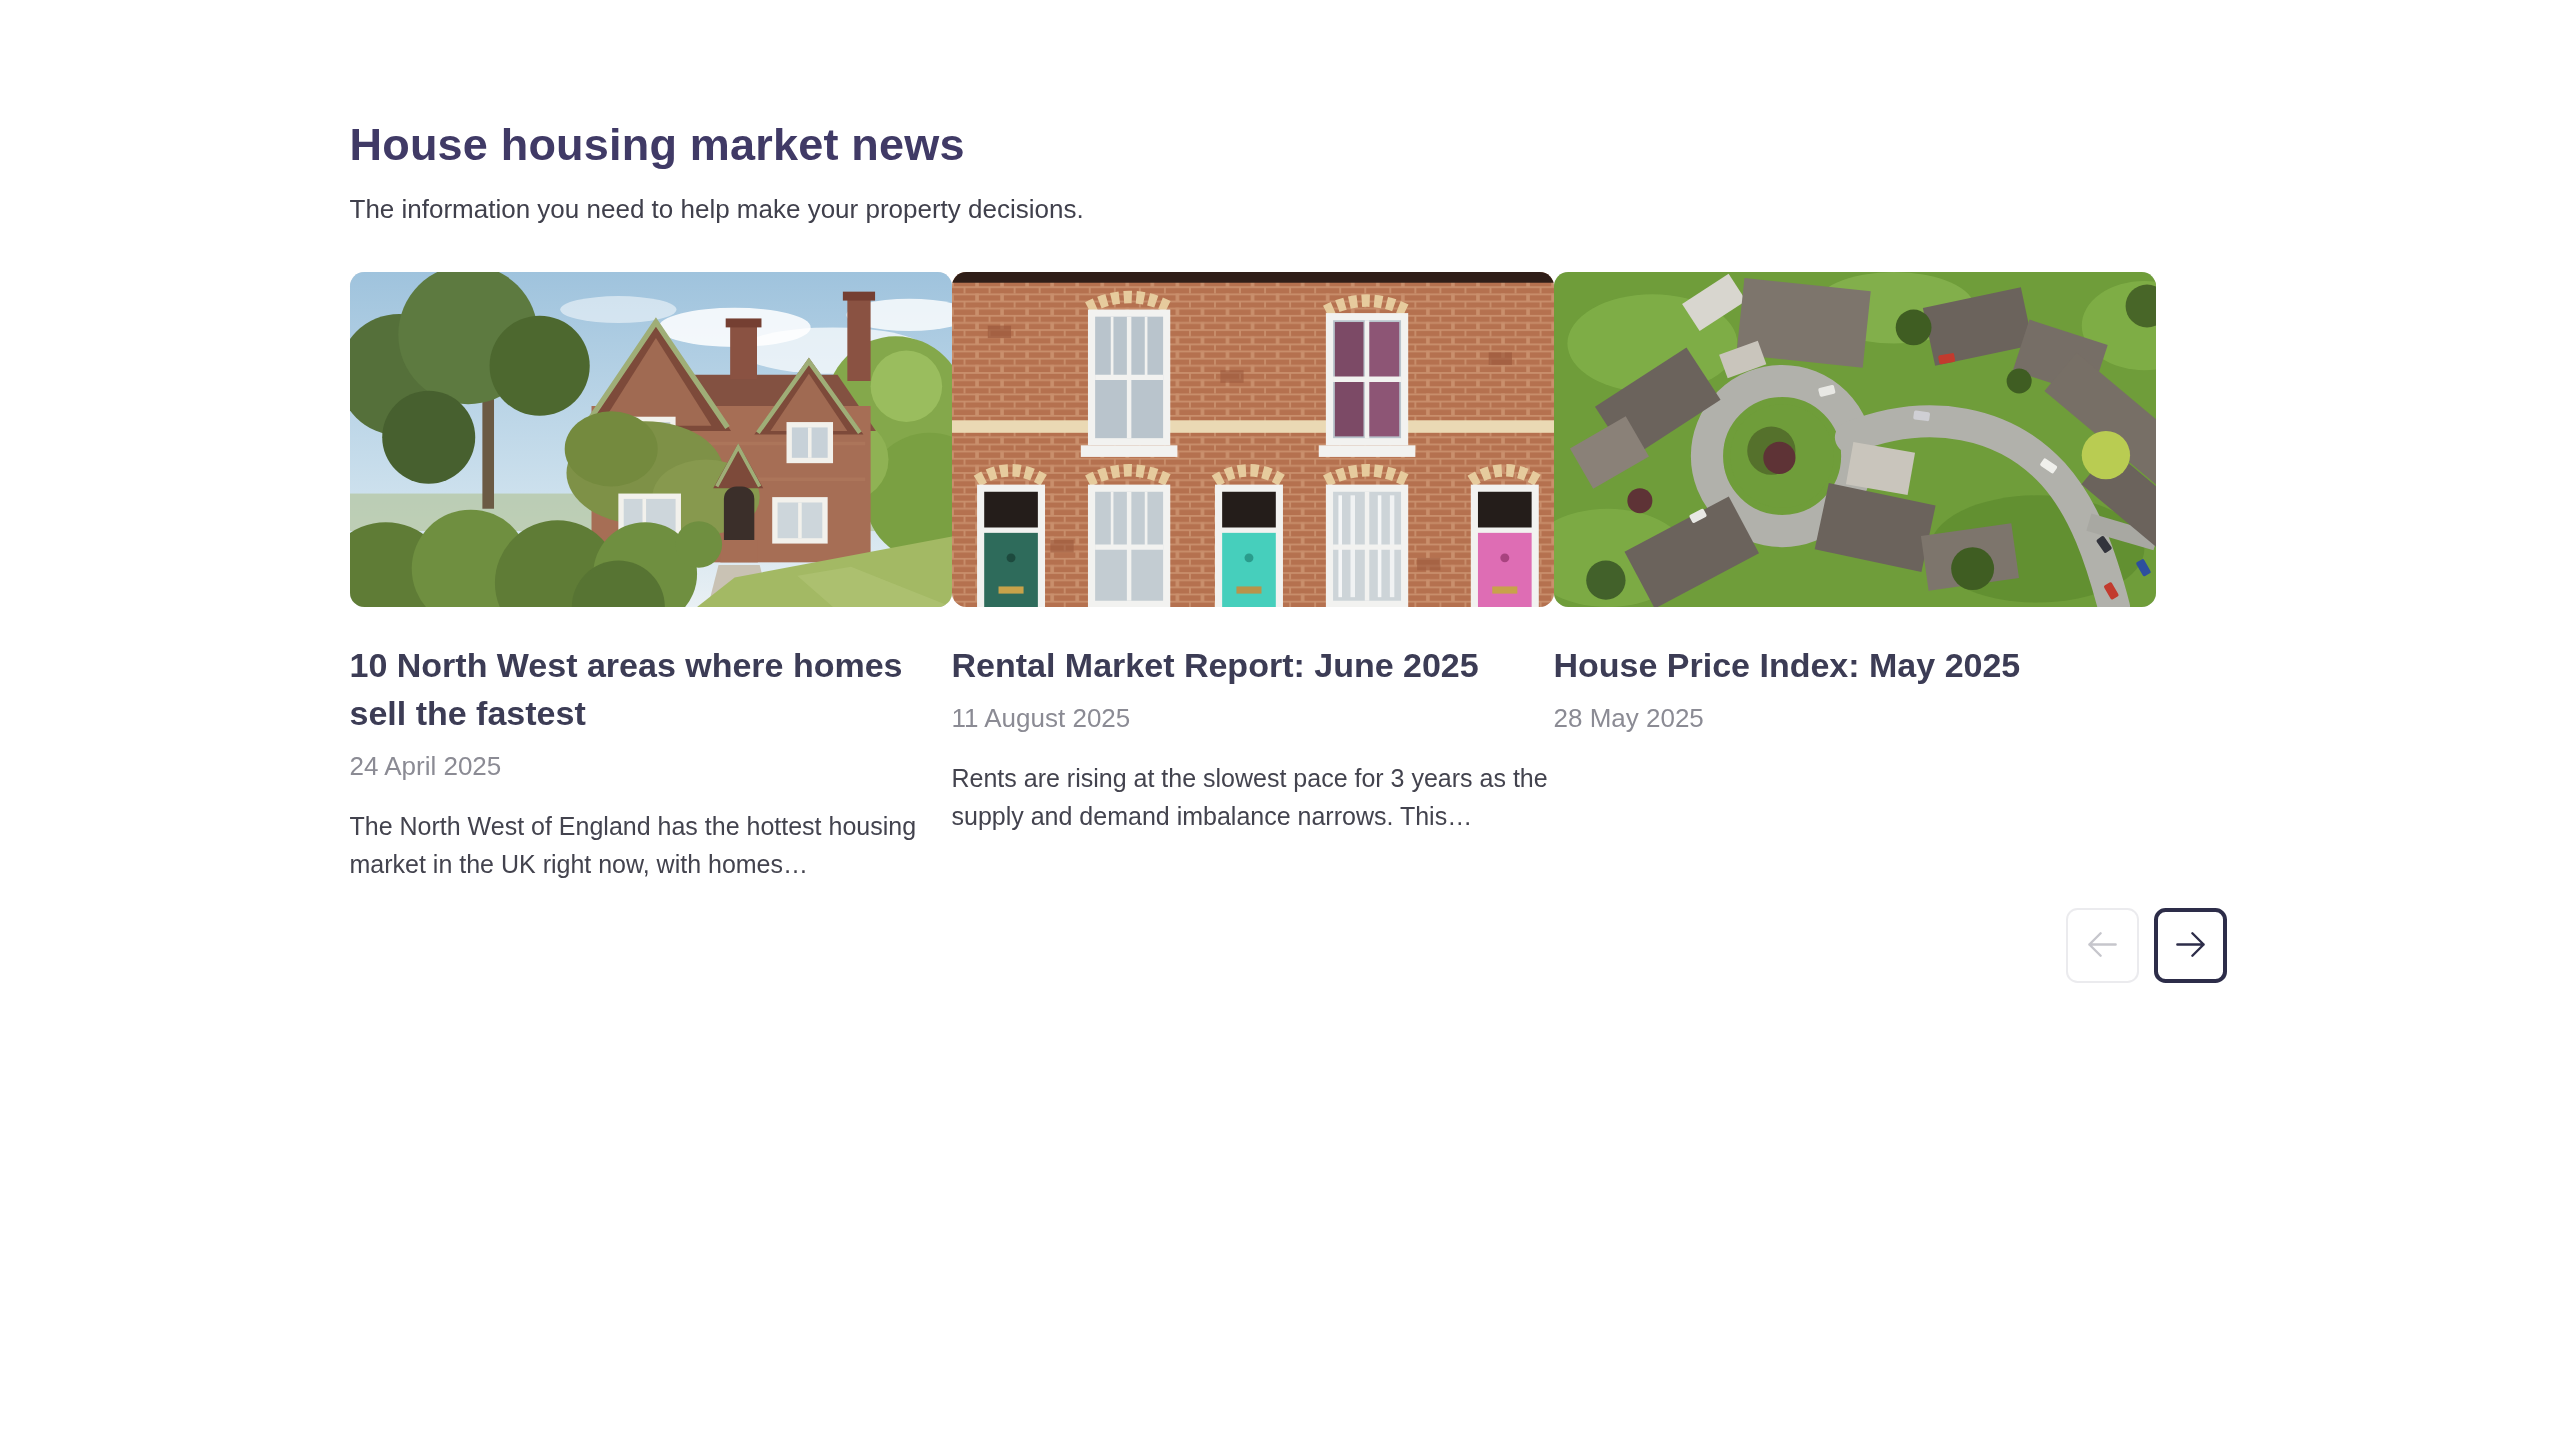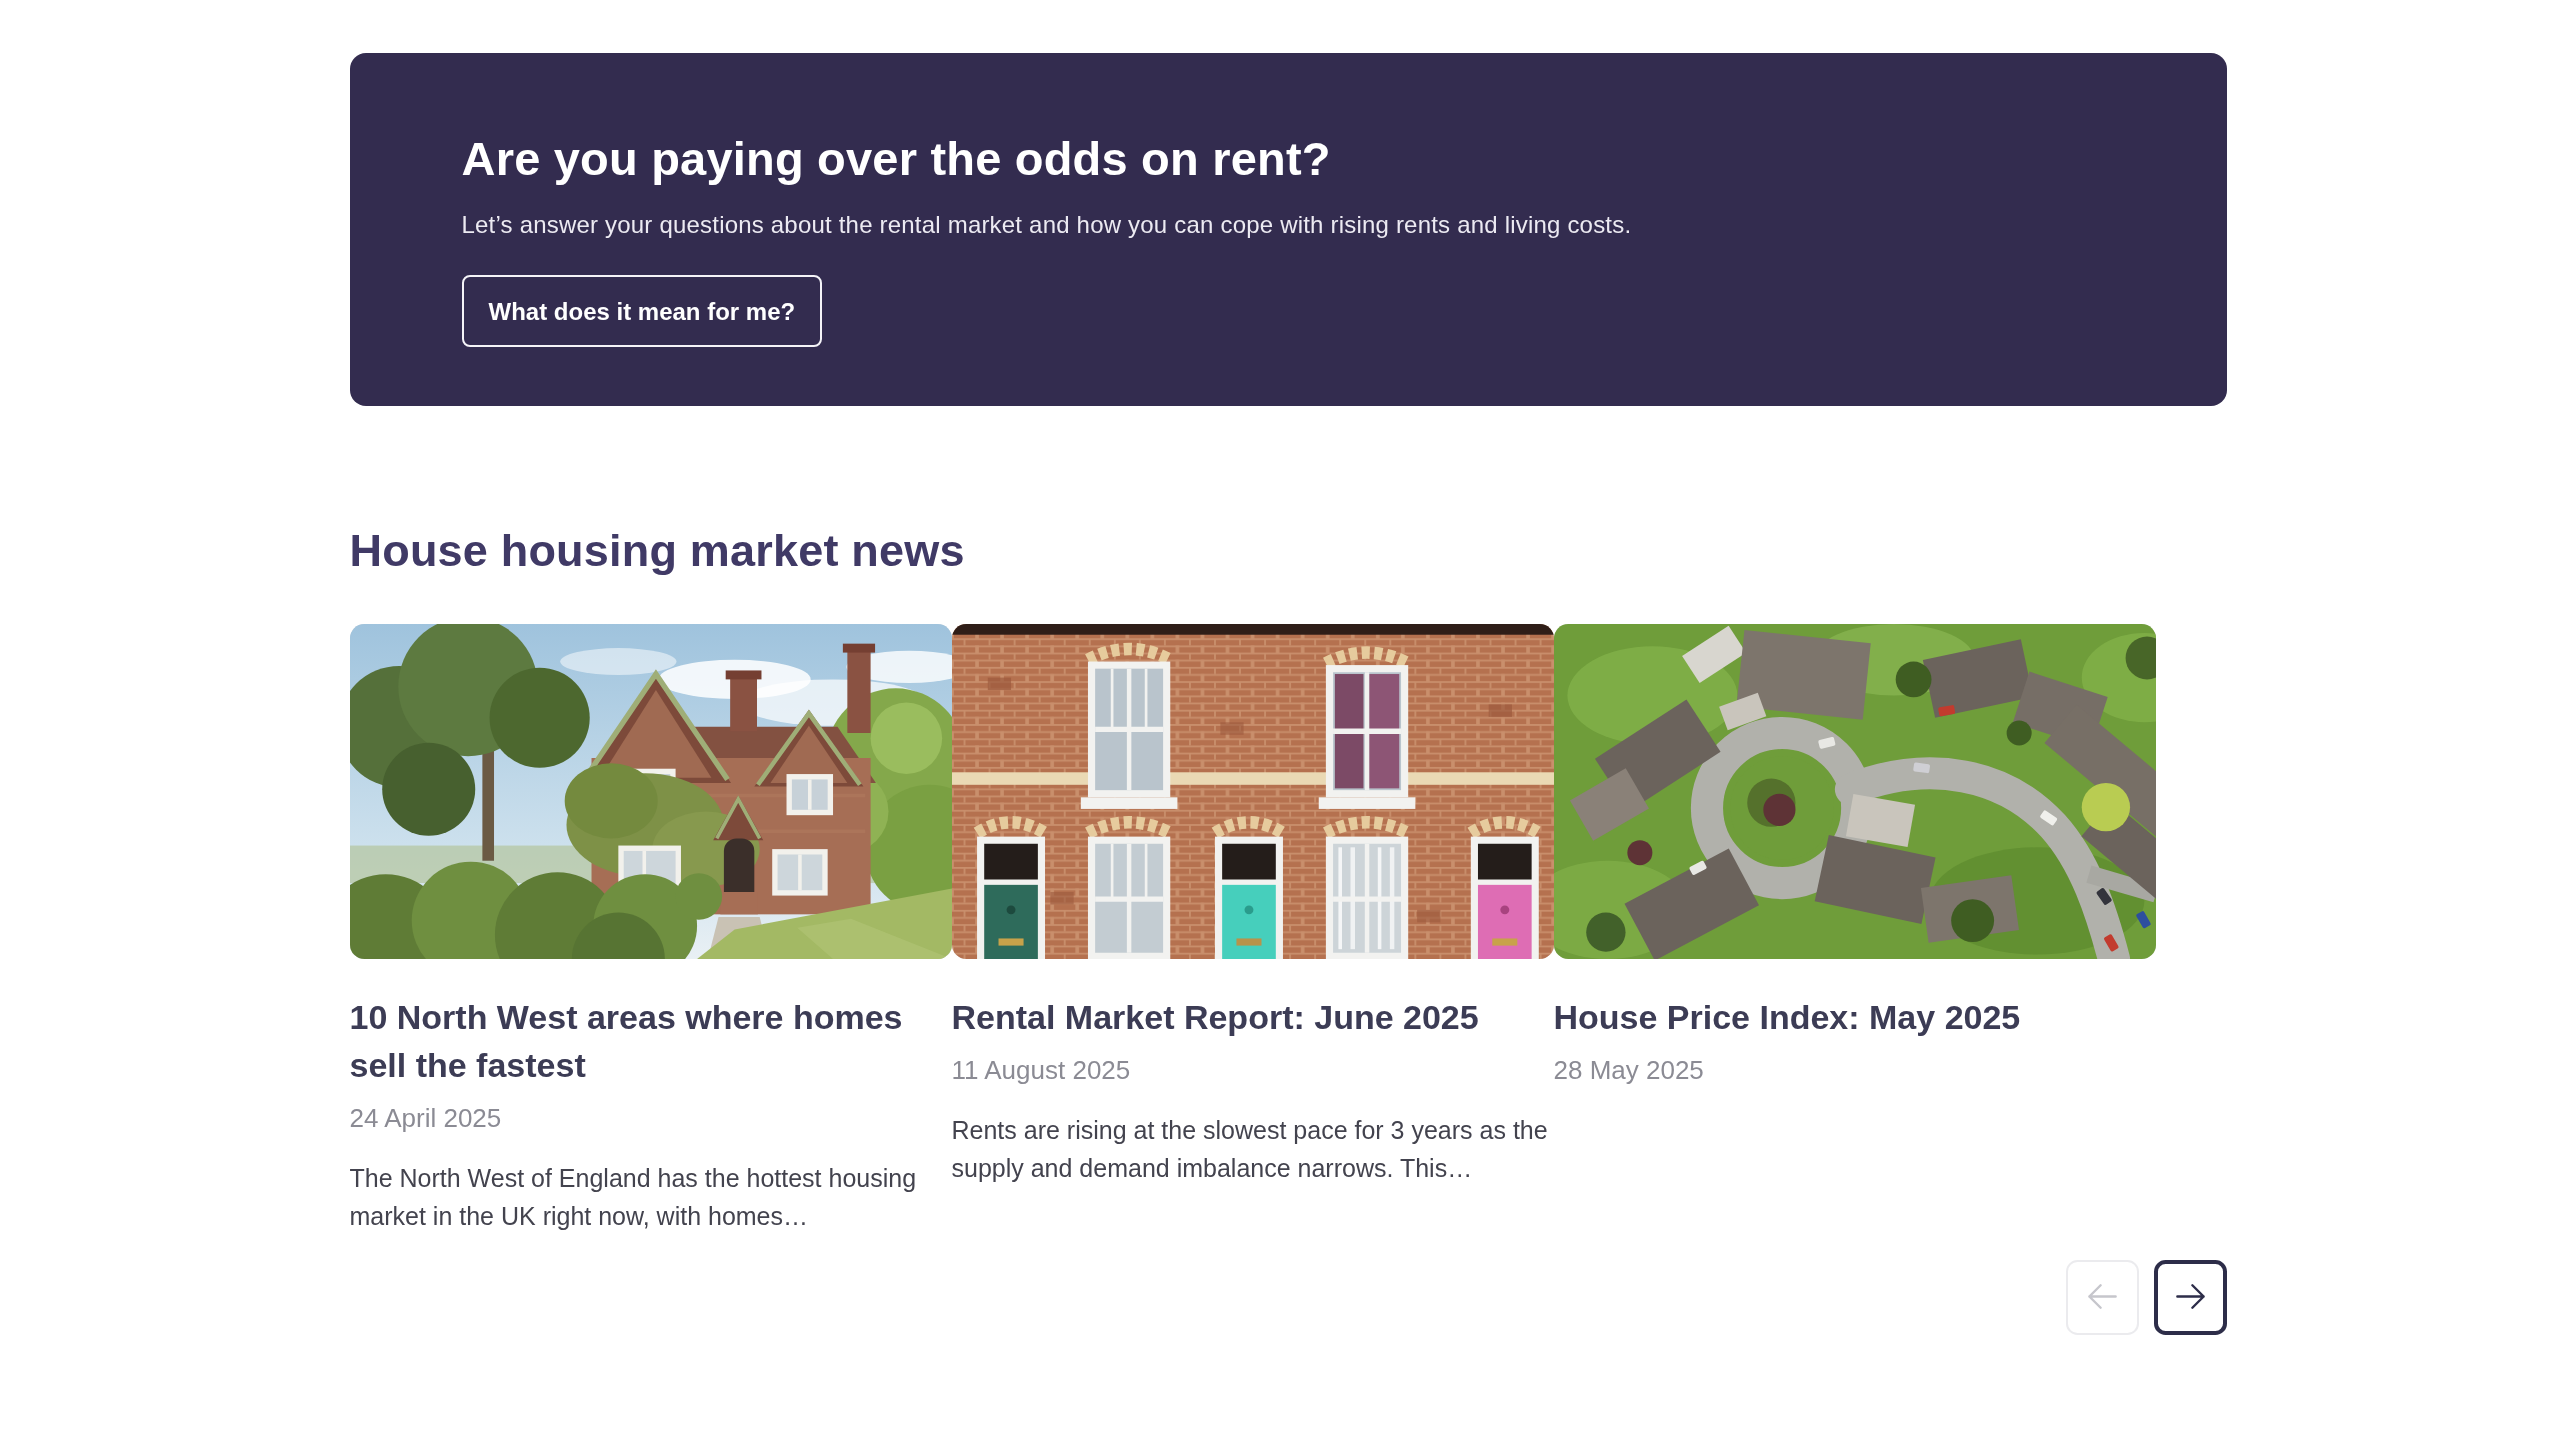--- a/index.html
+++ b/index.html
@@ -119,29 +119,25 @@
     border: 4.5px solid #2d2d49;
     color: #2d2d49;
     cursor: pointer;
   }
   .pager svg { width: 45px; height: 45px; }
 </style>
 </head>
 <body>
 
 <div class="content">
-  <section class="hero">
-    <h1>Are you paying over the odds on rent?</h1>
-    <p class="hero-sub">Let’s answer your questions about the rental market and how you can cope with rising rents and living costs.</p>
-    <button class="hero-cta">What does it mean for me?</button>
-  </section>
 
   <section>
     <div class="news-head">
       <h2>House housing market news</h2>
+      <p class="news-sub">The information you need to help make your property decisions.</p>
     </div>
 
     <div class="cards">
 
       <article class="card">
         <div class="card-img">
           <svg viewBox="0 0 673 375" preserveAspectRatio="none">
             <defs>
               <linearGradient id="sky1" x1="0" y1="0" x2="0" y2="1">
                 <stop offset="0" stop-color="#9fc3dd"></stop>

